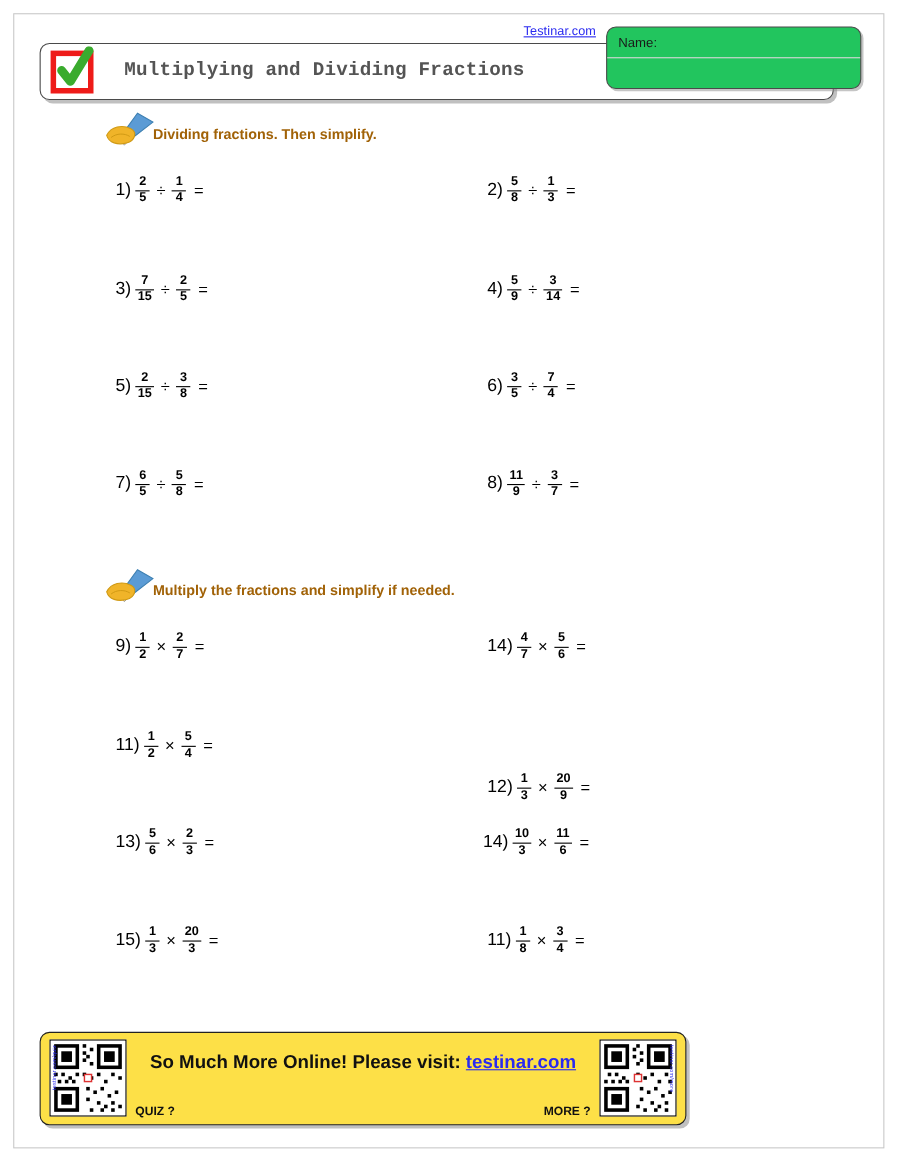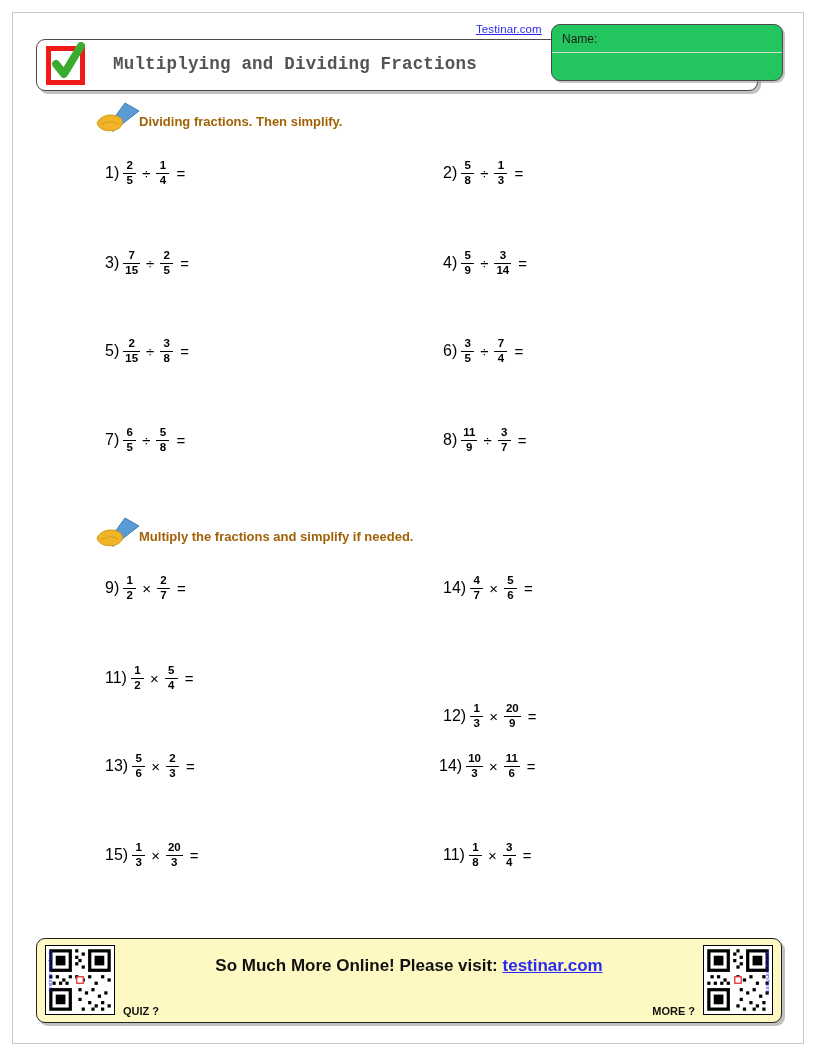--- a/index.html
+++ b/index.html
@@ -186,26 +186,26 @@
     font-size: 15px;
     margin-left: 6px;
     font-family: "Liberation Sans", sans-serif;
   }
 
   
   .footer-bar {
     position: absolute;
     left: 36px;
     top: 938px;
-    width: 746px;
+    width: 588px;
     height: 85px;
     border: 1.6px solid #222222;
     border-radius: 9px;
     box-sizing: border-box;
-    background: #fef9c3;
+    background: #fde047;
     box-shadow: 3px 3px 0 0 rgba(140,140,140,0.55);
   }
   .qr {
     position: absolute;
     top: 6px;
     width: 70px;
     height: 70px;
     border: 1.5px solid #000;
     box-sizing: border-box;
     background: #fff;

